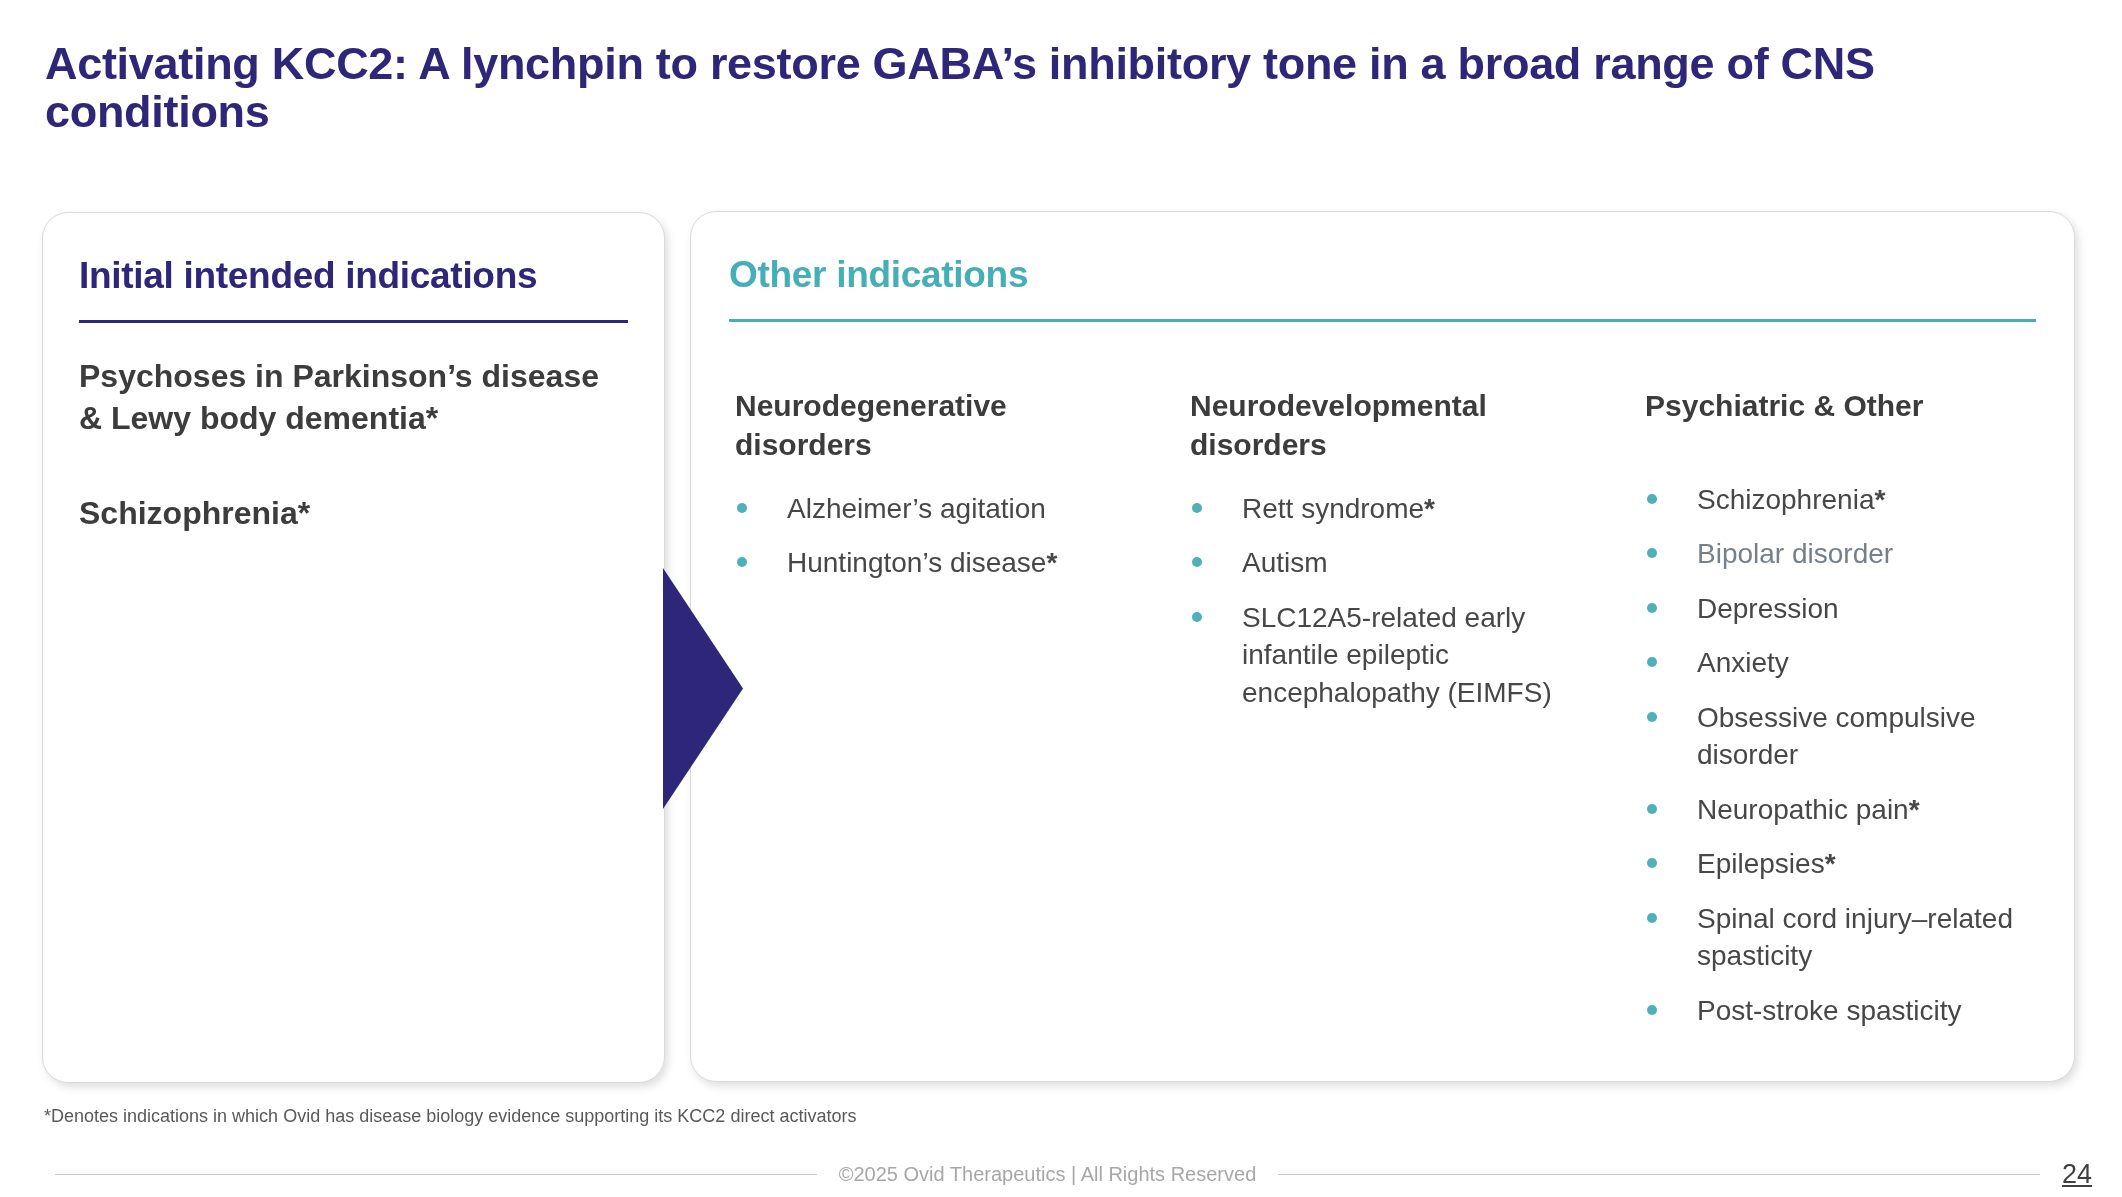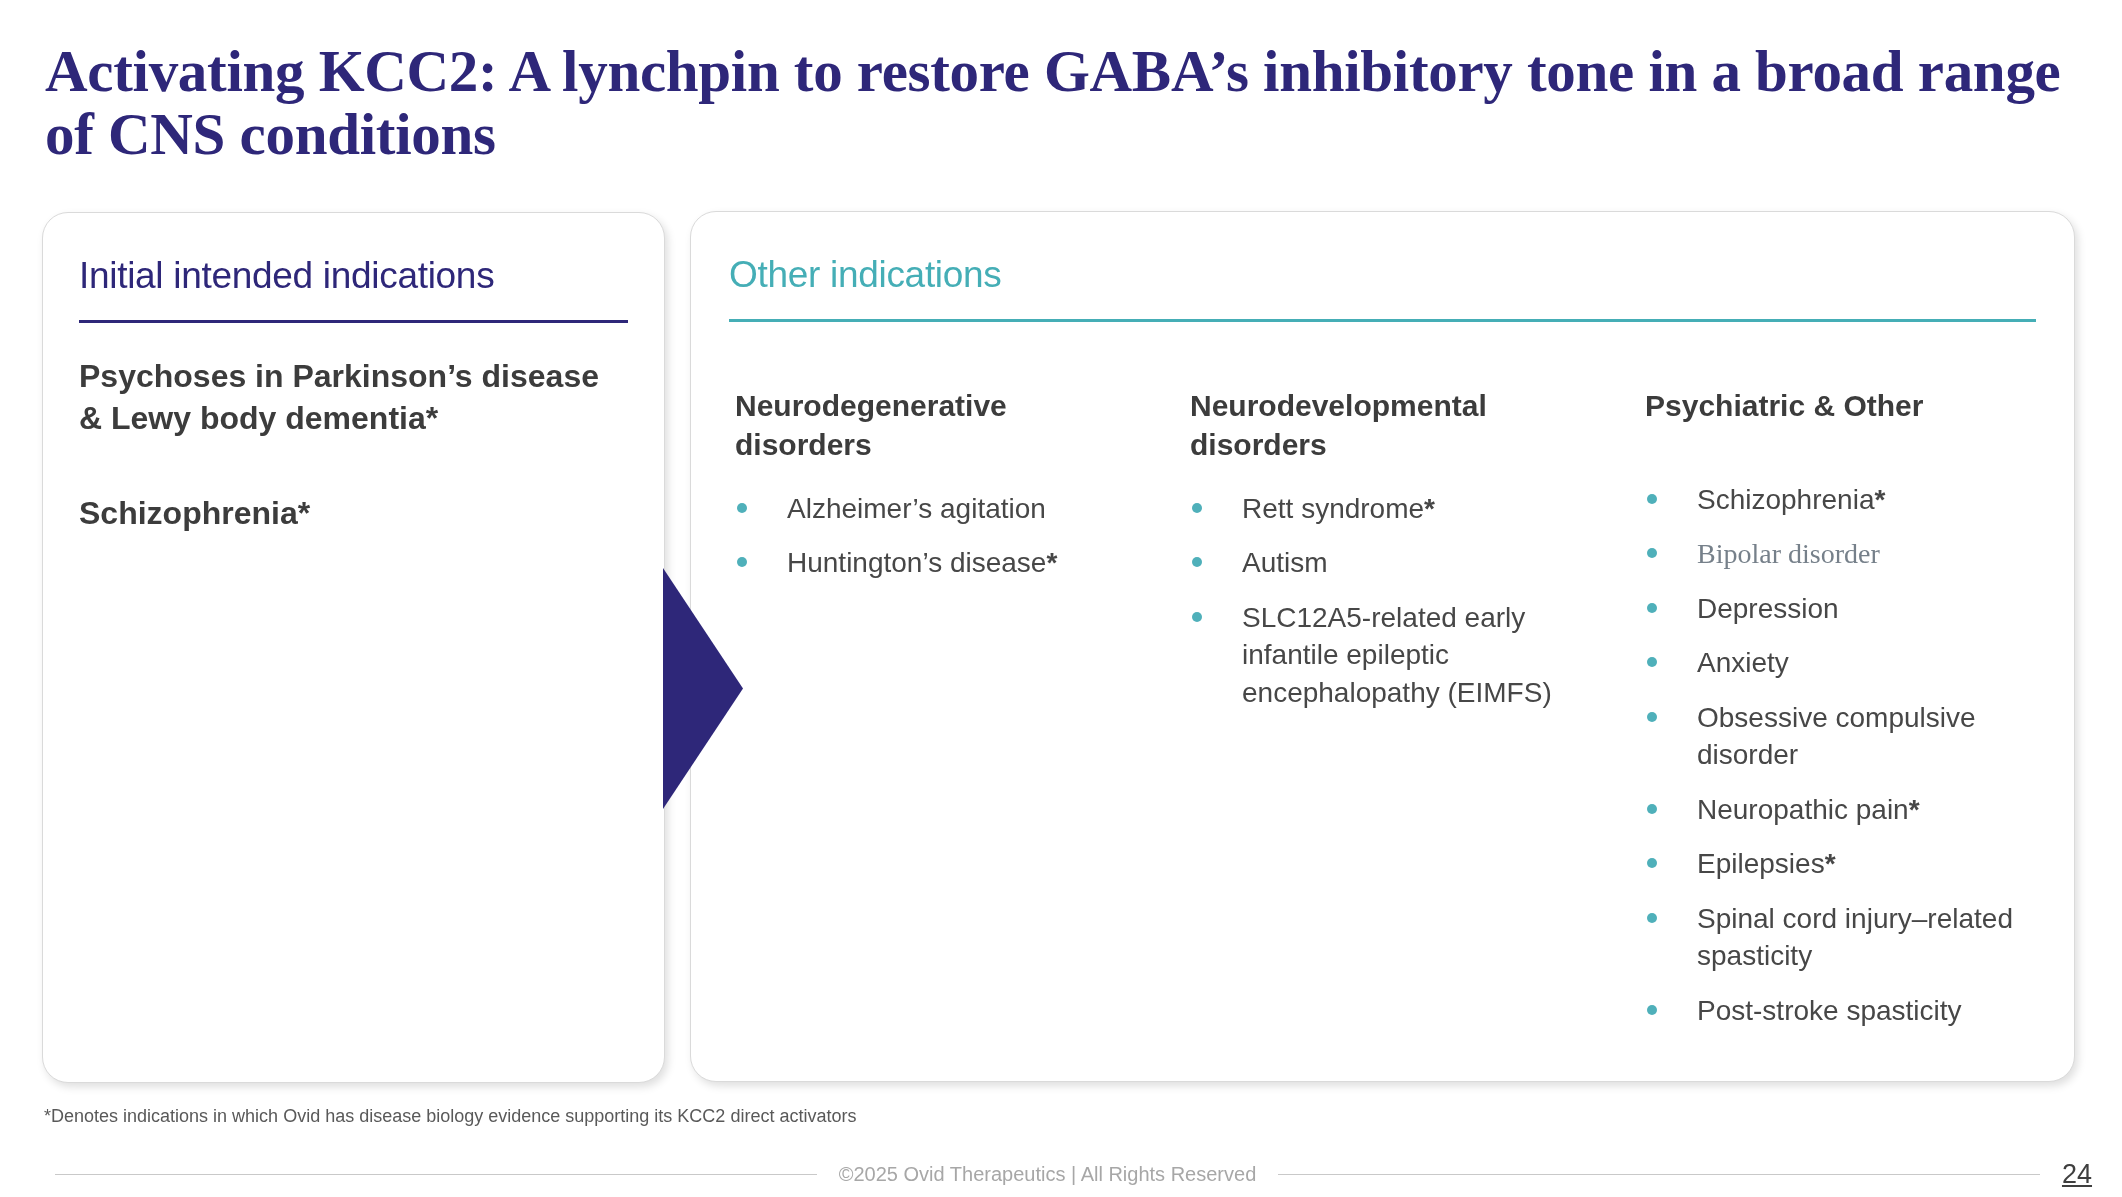--- a/index.html
+++ b/index.html
@@ -7,54 +7,53 @@
     --heading:#3C3C3C; --item:#474747; --muted:#76808A;
     --footnote:#595959; --footer:#A7A7A7; --pagenum:#3F3F3F;
   }
   *{box-sizing:border-box; margin:0; padding:0;}
   html,body{background:#fff;}
   body{font-family:"Liberation Sans", sans-serif;}
   .slide{position:relative; width:2122px; height:1197px; background:#fff; overflow:hidden;}
 
   .title{
     position:absolute; left:45px; top:40px; width:2020px;
-    font-size:59px; line-height:1.07; font-weight:700; color:var(--purple);
+    font-size:45px; line-height:1.07; font-weight:700; color:var(--purple);
     letter-spacing:-0.3px;
-    font-family:Liberation Serif, serif;
   }
 
   .card{
     position:absolute; top:212px; height:871px; background:#fff;
     border:1.5px solid #DADADA; border-radius:26px;
     box-shadow:3px 4px 9px rgba(0,0,0,0.13);
   }
   .card-left{left:42px; width:623px; padding:42px 36px 0 36px;}
   .card-right{left:690px; top:211px; width:1385px; padding:42px 38px 12px 38px;}
 
-  .panel-heading{font-size:37px; font-weight:400; letter-spacing:-0.3px; line-height:1.15;}
+  .panel-heading{font-size:37px; font-weight:700; letter-spacing:-0.3px; line-height:1.15;}
   .panel-heading.purple{color:var(--purple);}
   .panel-heading.teal{color:var(--teal);}
   .rule{height:3px; margin-top:22px;}
   .rule.purple{background:var(--purple);}
   .rule.teal{background:var(--teal);}
 
   .left-items{margin-top:32px;}
   .left-item{font-size:32px; font-weight:700; color:var(--heading); line-height:1.33;}
   .left-item + .left-item{margin-top:52px;}
 
   .columns{display:flex; margin-top:64px; gap:46px; padding-left:6px;}
   .col{flex:0 0 409px;}
   .col-heading{font-size:30px; font-weight:700; color:var(--heading); line-height:1.3;}
   .col-list{list-style:none; margin-top:26px;}
   .col:nth-child(3) .col-list{margin-top:56px;}
   .col-item{display:flex; align-items:flex-start; font-size:28px; color:var(--item); line-height:1.34; margin-bottom:17px;}
   .dot{flex:0 0 10px; width:10px; height:10px; border-radius:50%; background:var(--bullet); margin-top:13px; margin-left:2px;}
   .li-text{margin-left:40px;}
   .li-text .star{font-weight:700;}
-  .col-item.muted .li-text{color:var(--muted);font-family:Liberation Serif, serif;}
+  .col-item.muted .li-text{color:var(--muted);}
 
   .arrow{
     position:absolute; left:663px; top:568px; width:80px; height:241px;
     background:var(--purple); z-index:5;
     clip-path:polygon(0 0, 100% 50%, 0 100%);
   }
 
   .footnote{position:absolute; left:44px; top:1106px; font-size:18px; color:var(--footnote);}
 
   .footer{position:absolute; left:55px; right:30px; top:1147px; display:flex; align-items:center;}

